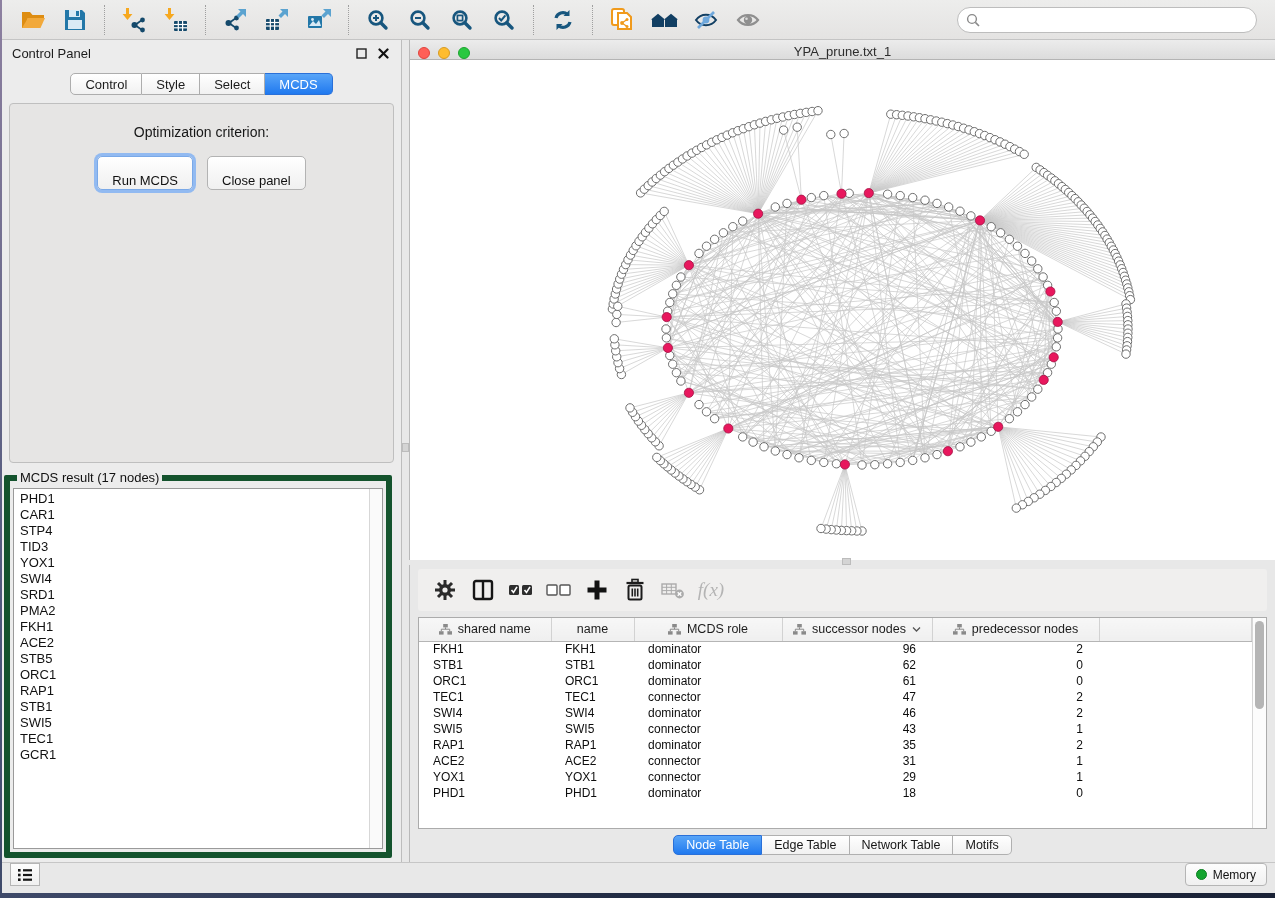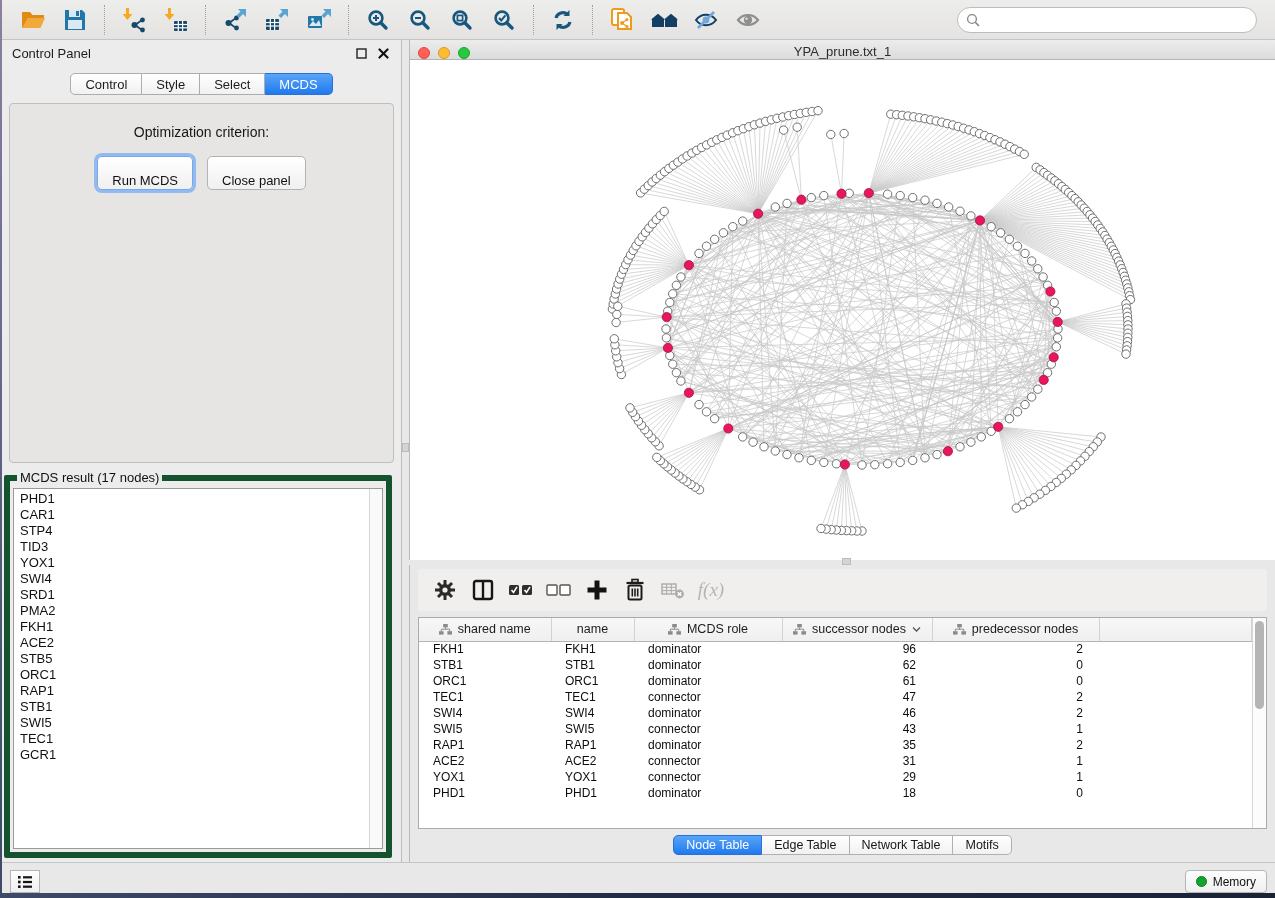--- a/index.html
+++ b/index.html
@@ -81,21 +81,21 @@
   .tscroll { width:14px; background:#fcfcfc; border-left:1px solid #d7d7d7; position:relative; }
   .tscroll .thumb { position:absolute; left:2px; right:2px; top:3px; height:88px; background:#b5b5b5; border-radius:5px; }
 
   .btabs { display:flex; justify-content:center; padding:6px 0 7px 0; flex:0 0 auto; }
   .btab { height:20px; padding:0 12px; background:linear-gradient(#ffffff,#f1f1f1); border:1px solid #b0b0b0; border-left:none; font-size:12.5px; color:#161616; display:flex; align-items:center; cursor:default; }
   .btab:first-child { border-left:1px solid #b0b0b0; border-radius:5px 0 0 5px; }
   .btab:last-child { border-radius:0 5px 5px 0; }
   .btab.active { background:linear-gradient(#58a5f8,#2079ef); color:#fff; border-color:#2a70d8; }
 
   
-  .statusbar { height:31px; background:#e8e8e8; border-top:1px solid #c6c6c6; display:flex; align-items:flex-end; padding:0 8px; flex:0 0 auto; }
+  .statusbar { height:31px; background:#e8e8e8; border-top:1px solid #c6c6c6; display:flex; align-items:flex-start; padding:0 8px; flex:0 0 auto; }
   .listbtn { width:30px; height:23px; background:linear-gradient(#fdfdfd,#f0f0f0); border:1px solid #b5b5b5; display:flex; align-items:center; justify-content:center; cursor:default; }
   .membtn { height:23px; padding:0 10px; background:linear-gradient(#fdfdfd,#f0f0f0); border:1px solid #b5b5b5; border-radius:4px; font-size:12px; color:#111; display:flex; align-items:center; gap:6px; cursor:default; font-family:"Liberation Sans",sans-serif; }
   .memdot { width:11px; height:11px; border-radius:50%; background:#13a42e; border:1px solid #0d7f22; }
 </style>
 </head>
 <body>
 
 <div class="wallpaper"></div>
 
 <div class="app">

